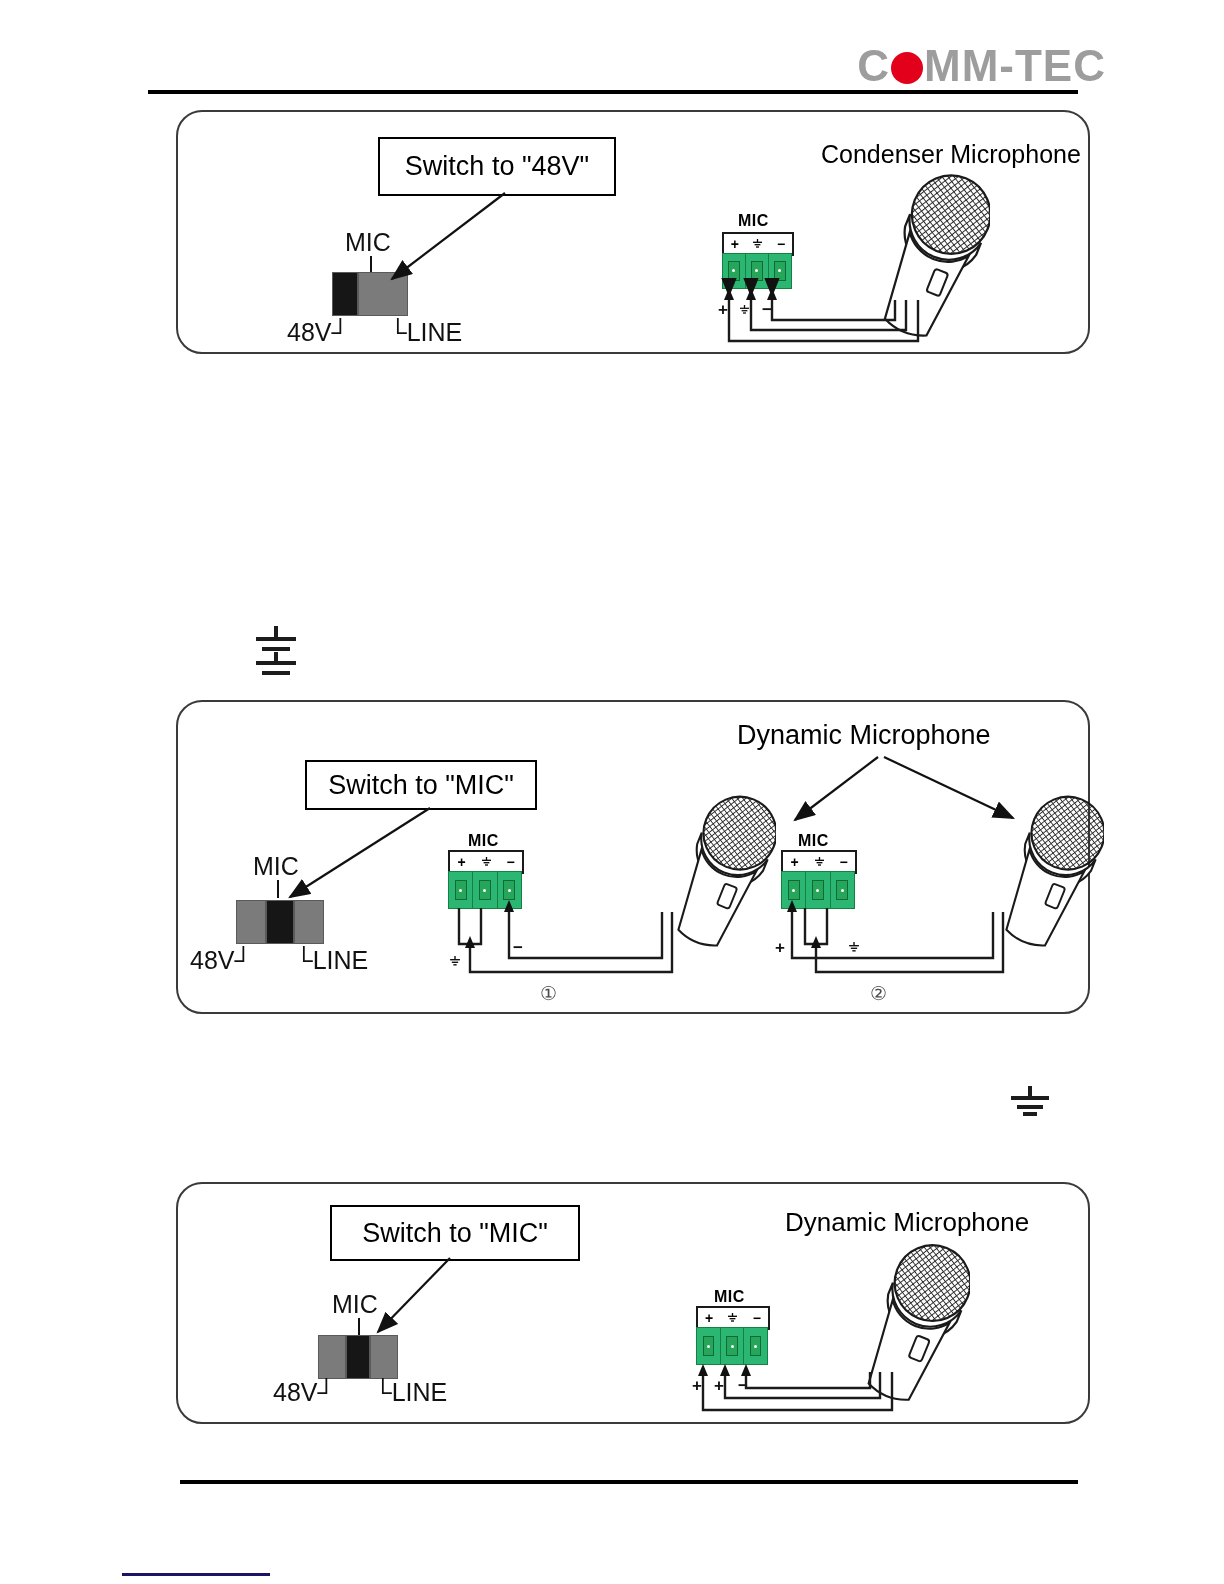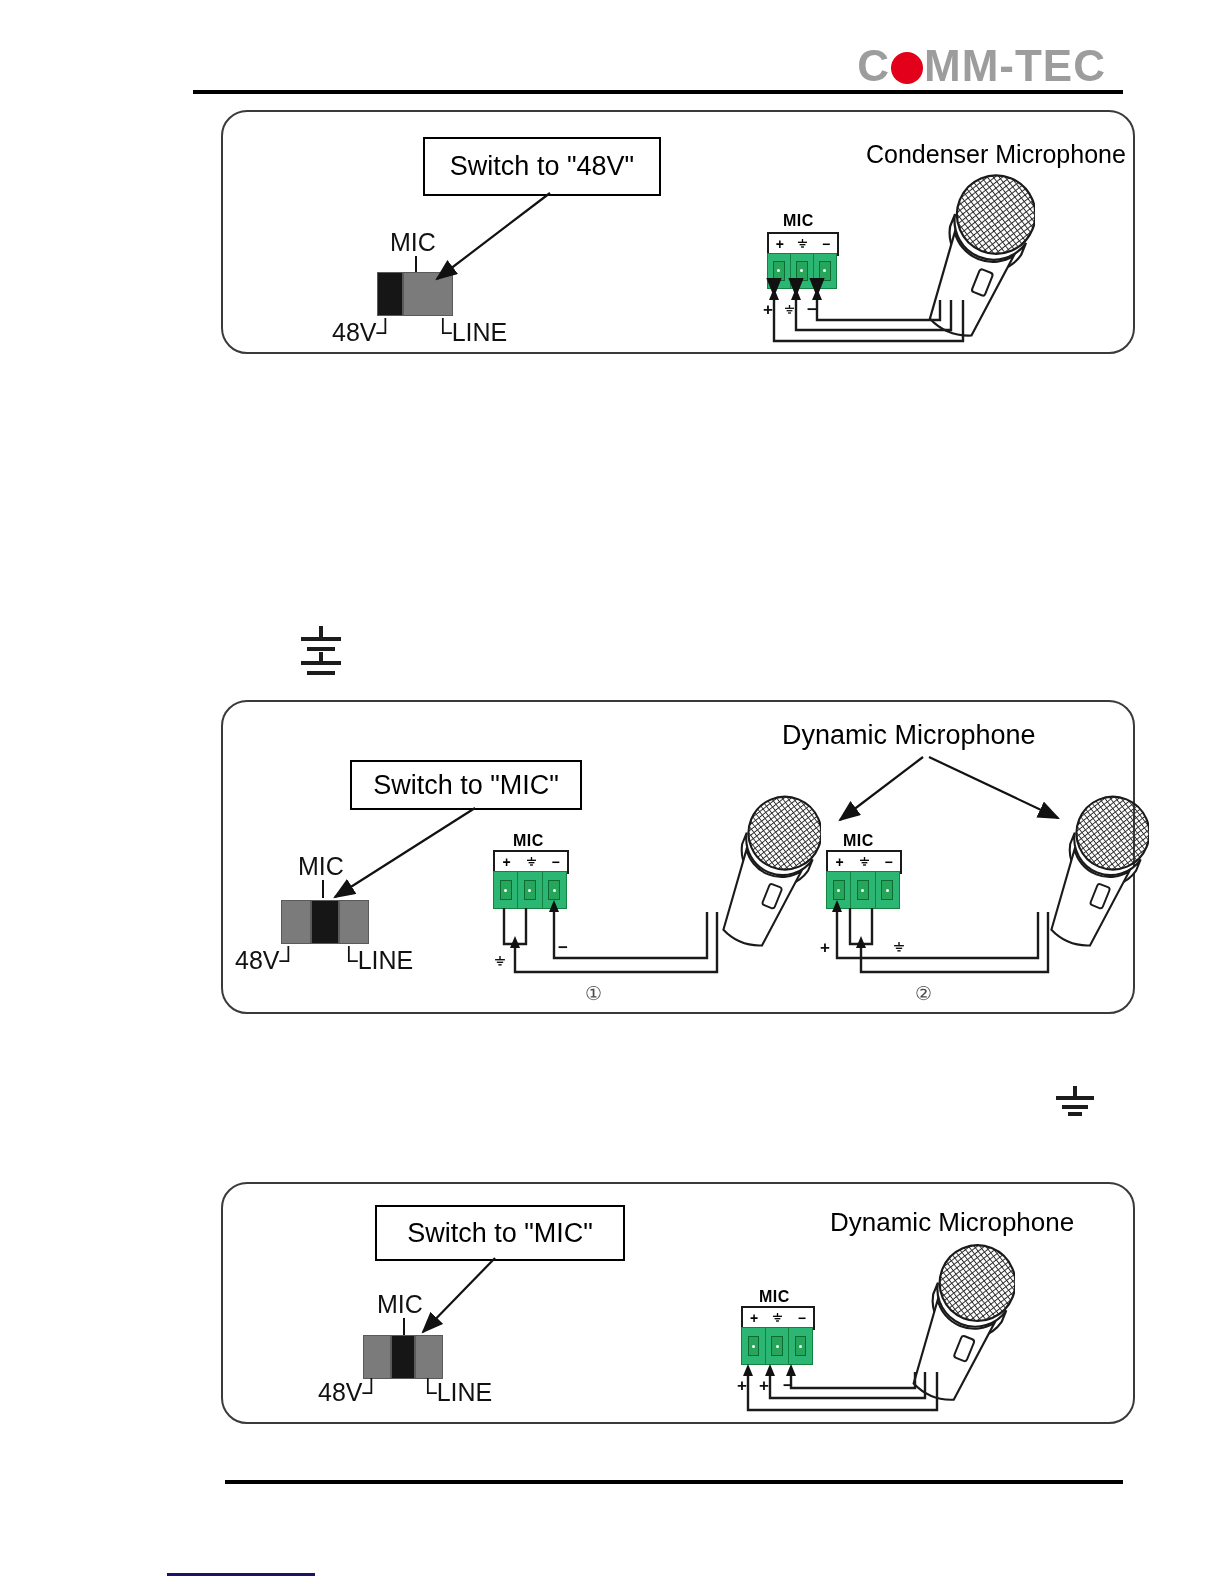--- a/index.html
+++ b/index.html
@@ -1,18 +1,18 @@
 <!DOCTYPE html>
 <html><head>
 <meta charset="utf-8">
 <style>
   html,body{margin:0;padding:0;background:#fff;}
   body{width:1224px;height:1584px;position:relative;font-family:"Liberation Sans",sans-serif;overflow:hidden;}
 
-  .page{position:absolute;inset:0;margin-left:45px;}
+  .page{position:absolute;inset:0;}
 
   
   .brand{position:absolute;right:118px;top:44px;font-size:44px;font-weight:700;letter-spacing:1px;color:#9d9d9d;line-height:1;white-space:nowrap;}
   .brand .dot{display:inline-block;width:32px;height:32px;border-radius:50%;background:#e2001a;vertical-align:-3px;margin:0 1px;}
   .hrule-top{position:absolute;left:148px;top:90px;width:930px;height:4px;background:#000;}
   .hrule-bottom{position:absolute;left:180px;top:1480px;width:898px;height:4px;background:#000;}
   .footer-tick{position:absolute;left:122px;top:1573px;width:148px;height:3px;background:#1b1464;}
 
   
   .panel{position:absolute;border:2px solid #3a3a3a;border-radius:26px;background:#fff;}

